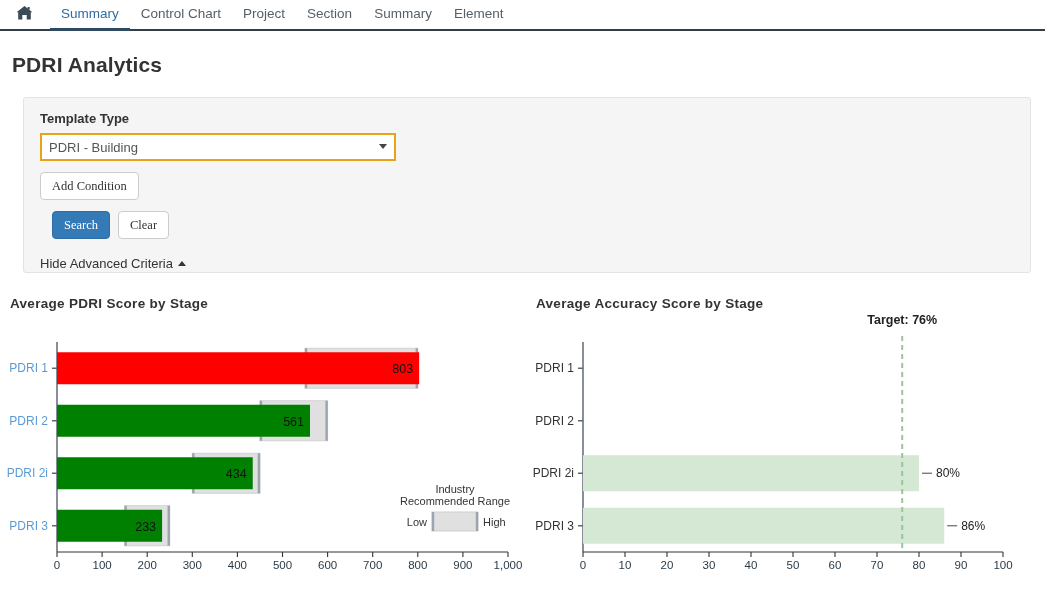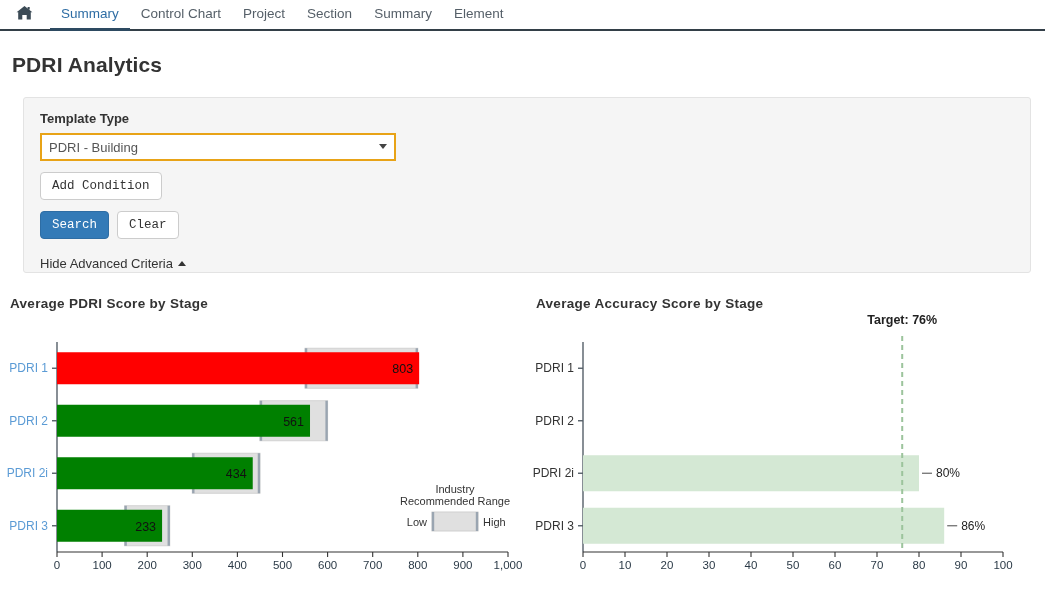--- a/index.html
+++ b/index.html
@@ -88,39 +88,39 @@
   .select-caret {
     position: absolute;
     right: 9px; top: 11px;
     width: 0; height: 0;
     border-left: 4px solid transparent;
     border-right: 4px solid transparent;
     border-top: 5px solid #444444;
     pointer-events: none;
   }
   .btn {
-    font-family: Liberation Mono, monospace;
+    font-family: Liberation Serif, serif;
     font-size: 12.5px;
     border-radius: 4px;
     padding: 5px 11px;
     cursor: pointer;
     line-height: 16px;
   }
   .btn-default {
     background: #ffffff;
     border: 1px solid #cccccc;
     color: #333333;
   }
   .btn-primary {
     background: #337ab7;
     border: 1px solid #2e6da4;
     color: #ffffff;
   }
   .row-add { margin-top: 11px; }
-  .row-buttons { margin-top: 11px; display: flex; gap: 8px; }
+  .row-buttons { margin-top: 11px; display: flex; gap: 8px; margin-left: 12px; }
   .adv-link {
     margin-top: 17px;
     font-size: 13px;
     color: #333333;
     cursor: pointer;
     display: inline-flex;
     align-items: center;
     gap: 5px;
     text-align: center;
   }

